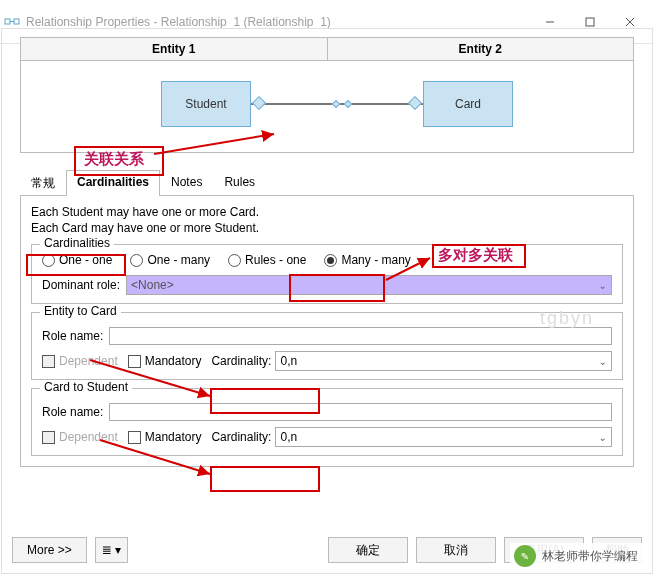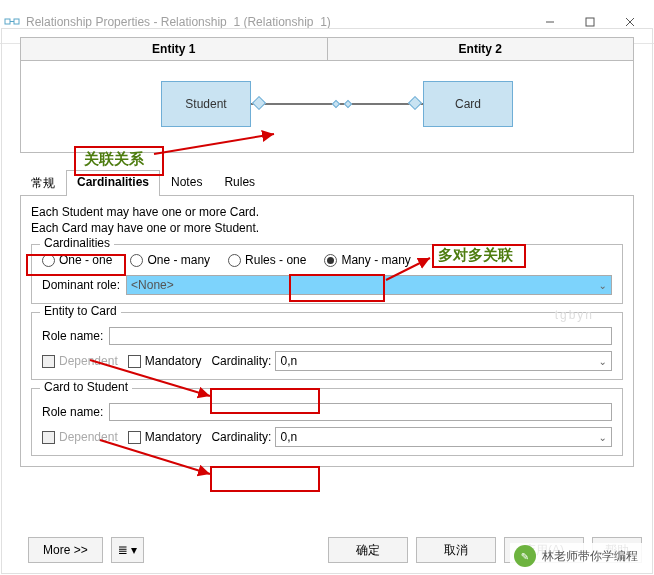--- a/index.html
+++ b/index.html
@@ -128,39 +128,39 @@
     content:""; position:absolute; width:7px; height:7px; border-radius:50%;
     background:#333; left:2px; top:2px;
   }
   .form-row { display:flex; align-items:center; gap:6px; margin-top:6px; }
   .form-row label { white-space:nowrap; }
   .field {
     flex:1; height:18px; border:1px solid #aaa; background:#fff; padding:0 4px;
     font-size:12px;
   }
   .select {
-    flex:1; height:20px; border:1px solid #aaa; background:#7dd3fc;
+    flex:1; height:20px; border:1px solid #aaa; background:#c4b5fd;
     display:flex; align-items:center; justify-content:space-between;
     padding:0 4px; color:#555;
   }
   .select.white{ background:#fff; color:#000; }
   .chev { font-size:10px; color:#666; }
   .chk {
     width:13px; height:13px; border:1px solid #555; display:inline-block;
     position:relative; background:#fff;
   }
   .chk.disabled { background:#f0f0f0; }
   .checklabel { display:flex; align-items:center; gap:4px; }
   .checklabel.disabled { color:#aaa; }
   .card-row {
     display:flex; align-items:center; gap:10px; margin-top:6px;
   }
   .card-row .card-field { flex:1; display:flex; align-items:center; gap:4px; }
   .buttons-bar {
-    position:absolute; left:26px; right:10px; bottom:10px;
+    position:absolute; left:10px; right:10px; bottom:10px;
     display:flex; align-items:center; gap:8px;
   }
   .btn {
     height:26px; border:1px solid #bbb; background:#f4f4f4;
     padding:0 14px; display:flex; align-items:center; justify-content:center;
     min-width:80px;
   }
   .btn.small{ min-width:50px; padding:0 10px;}
   .btn.iconbtn{ min-width:28px; padding:0 6px;}
   .btn.more{ min-width:70px;}
@@ -173,25 +173,25 @@
     padding:2px 4px;
     z-index:200;
   }
   .bubble-icon{
     width:22px; height:22px; border-radius:50%;
     background:#6db33f; display:flex; align-items:center; justify-content:center;
     color:#fff; font-size:10px;
   }
   
   .anno-box{ position:absolute; border:2px solid #d40000; z-index:100; pointer-events:none;}
-  .anno-text{ position:absolute; color:#4d7c0f; font-size:15px; font-weight:600; z-index:101; pointer-events:none;}
+  .anno-text{ position:absolute; color:#be185d; font-size:15px; font-weight:600; z-index:101; pointer-events:none;}
   .arrow{ position:absolute; z-index:100; pointer-events:none;}
   .arrow svg{ overflow:visible; }
   .watermark-text{
-    position:absolute; right:60px; top:308px; color:#ddd; font-size:12px;
+    position:absolute; right:60px; top:308px; color:#ddd; font-size:18px;
     letter-spacing:2px; z-index:0; pointer-events:none;
   }
 </style>
 </head>
 <body>
 
 <div class="titlebar">
   <span class="app-icon">
     <svg viewBox="0 0 16 16">
         <rect x="1" y="5" width="5" height="5" fill="none" stroke="#5aa6c8"></rect>

